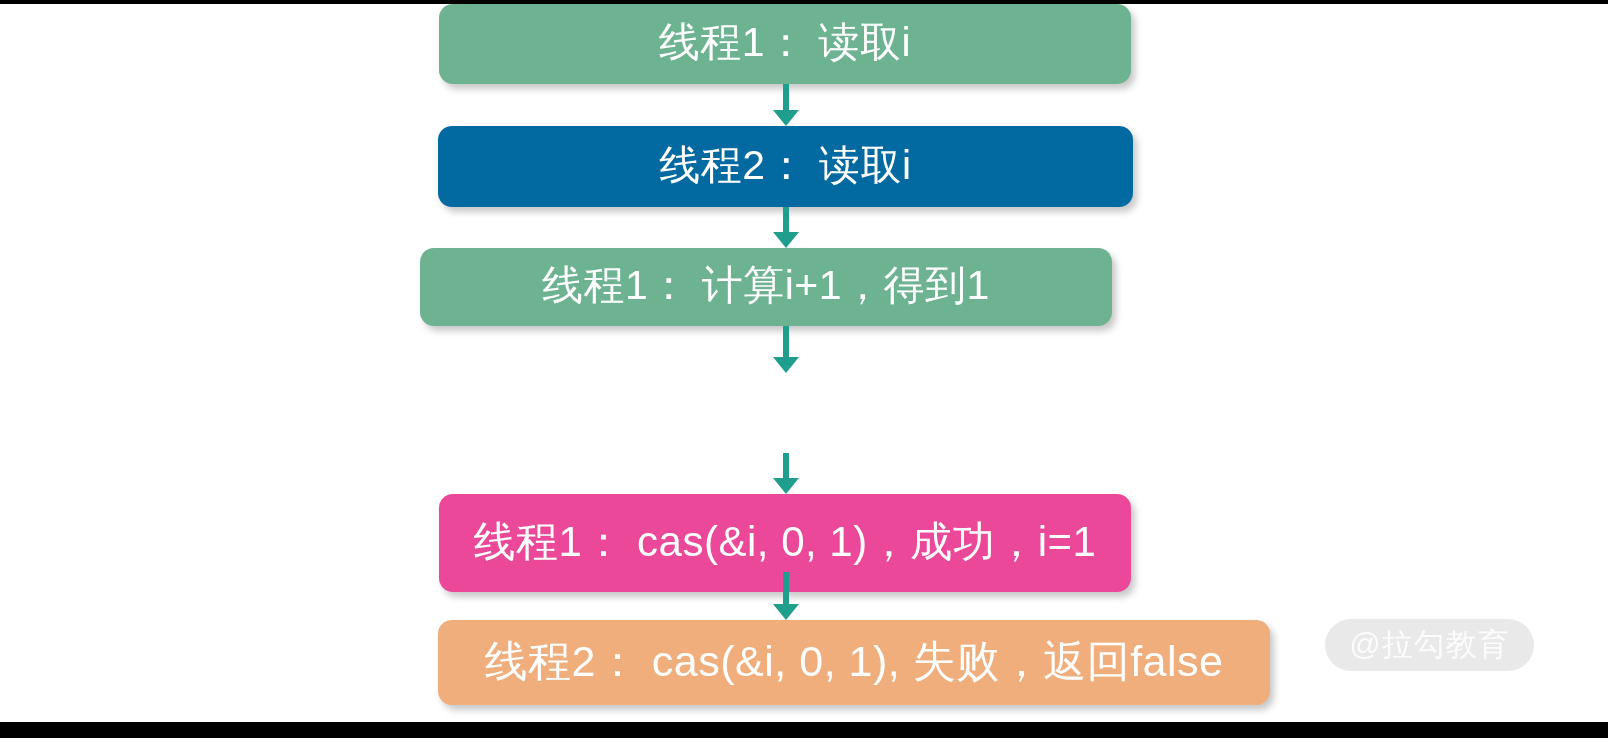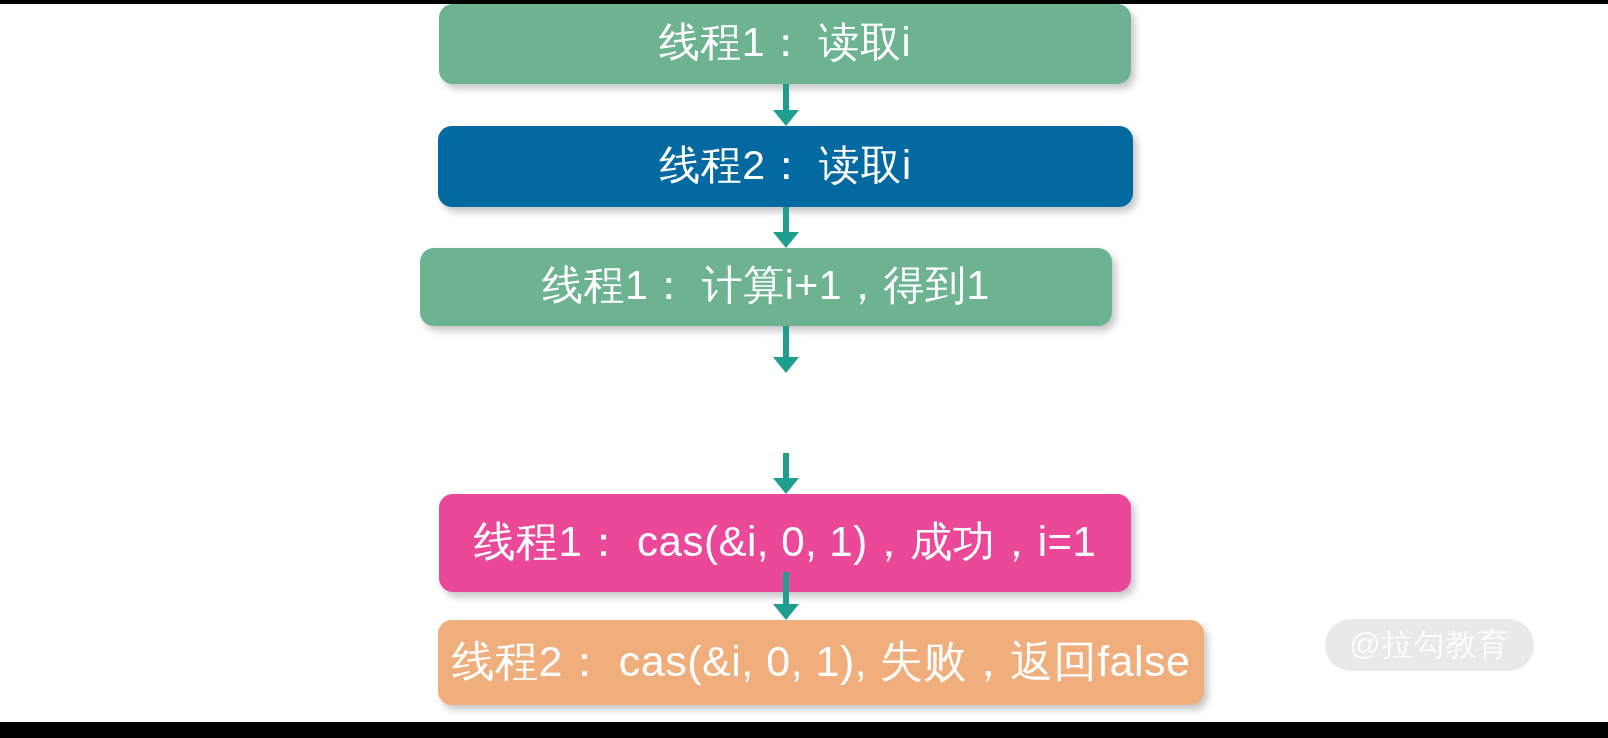--- a/index.html
+++ b/index.html
@@ -118,21 +118,21 @@
 
   <div class="flow-box" id="box-2" style="left:414px; top:248px; width:692px; height:78px; background:#6db392; font-size:41px;margin-left:6px;">
     <span class="label">线程1：  计算i+1，得到1</span>
   </div>
 
 
   <div class="flow-box" id="box-4" style="left:439px; top:494px; width:692px; height:98px; background:#ec4899; font-size:42px;">
     <span class="label">线程1：  cas(&amp;i, 0, 1)，成功，i=1</span>
   </div>
 
-  <div class="flow-box" id="box-5" style="left:438px; top:620px; width:766px; height:85px; background:#f0ae7d; font-size:43px;">
+  <div class="flow-box" id="box-5" style="left:438px; top:620px; width:832px; height:85px; background:#f0ae7d; font-size:43px;">
     <span class="label">线程2：  cas(&amp;i, 0, 1), 失败，返回false</span>
   </div>
 
   <div class="arrow" style="left:773px; top:84px; width:26px; height:42px;">
     <div class="shaft" style="height:30px; background:#1f9e8e;"></div>
     <div class="head" style="border-top:16px solid #1f9e8e;"></div>
   </div>
 
   <div class="arrow" style="left:773px; top:207px; width:26px; height:41px;">
     <div class="shaft" style="height:29px; background:#1f9e8e;"></div>

